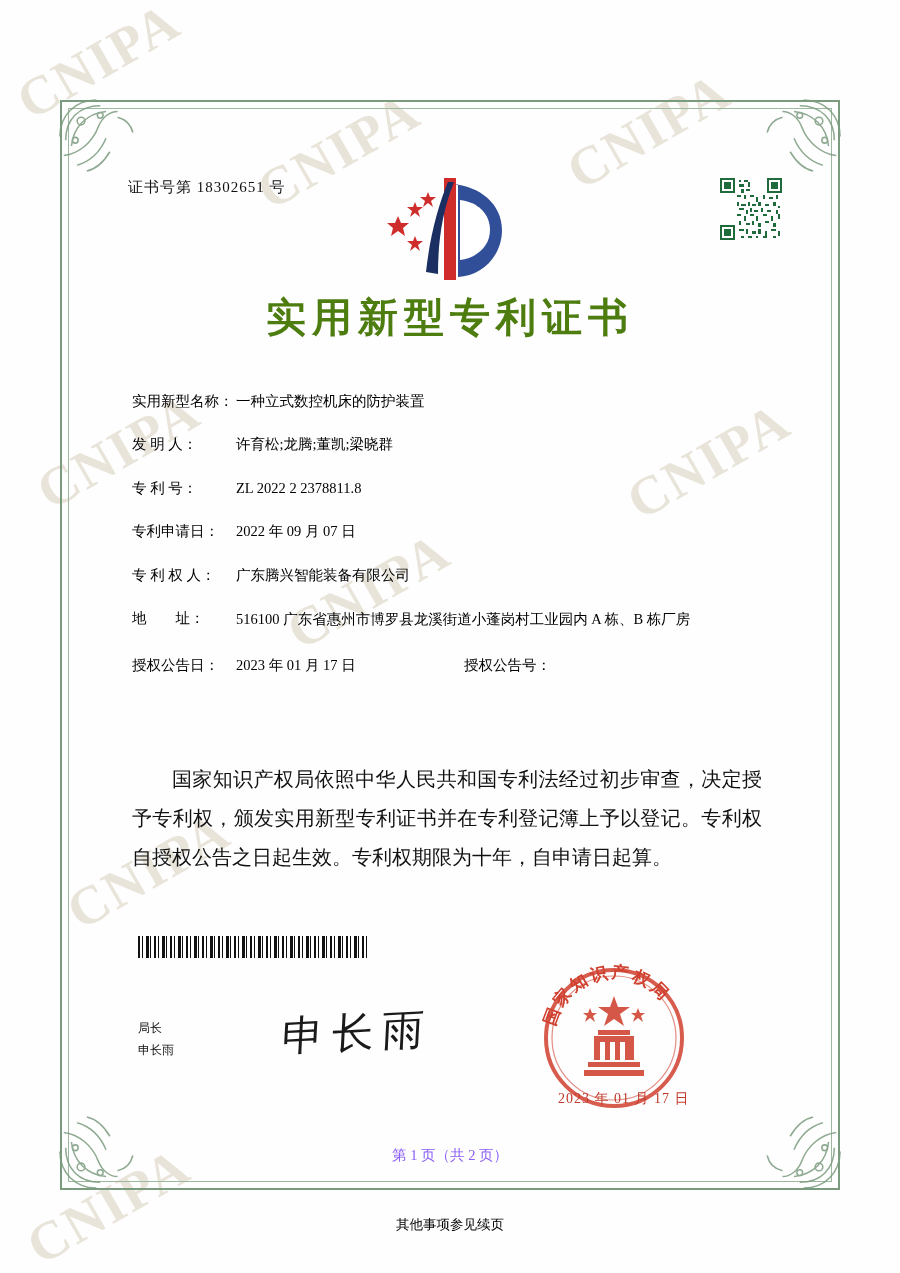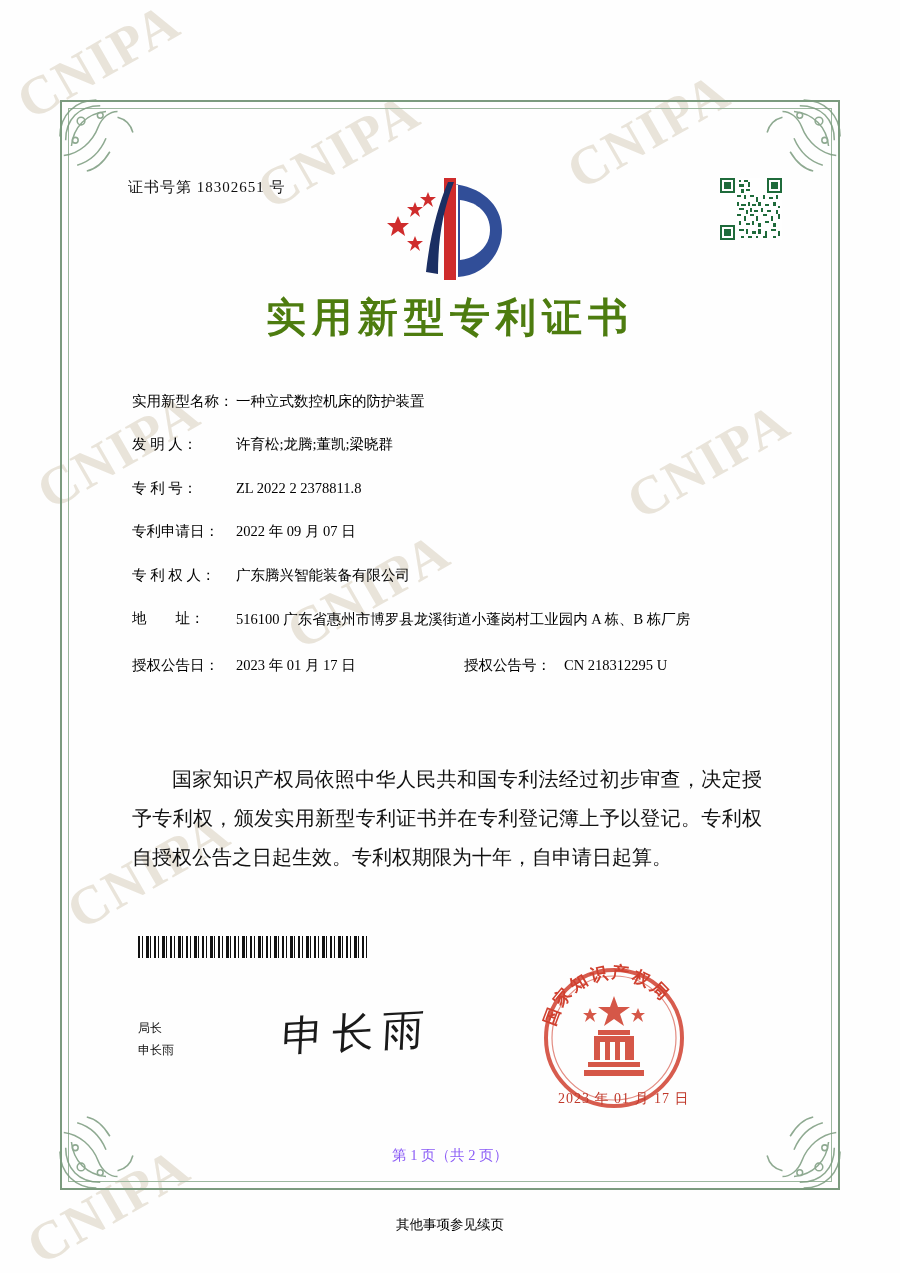--- a/index.html
+++ b/index.html
@@ -417,21 +417,20 @@
 
     <div class="row addr">
       <div class="label">地        址：</div>
       <div class="value">516100  广东省惠州市博罗县龙溪街道小蓬岗村工业园内 A 栋、B 栋厂房</div>
     </div>
 
     <div class="row twin">
       <div class="label">授权公告日：</div>
       <div style="flex:0 0 180px;">2023 年 01 月 17 日</div>
       <div class="label2">授权公告号：</div>
-      <div style="flex:1 1 auto;">CN 218312295 U</div>
     </div>
 
   </div>
 
   <div class="body-text">
     <p>国家知识产权局依照中华人民共和国专利法经过初步审查，决定授予专利权，颁发实用新型专利证书并在专利登记簿上予以登记。专利权自授权公告之日起生效。专利权期限为十年，自申请日起算。</p>
   </div>
 
   <div class="barcode"></div>
 

